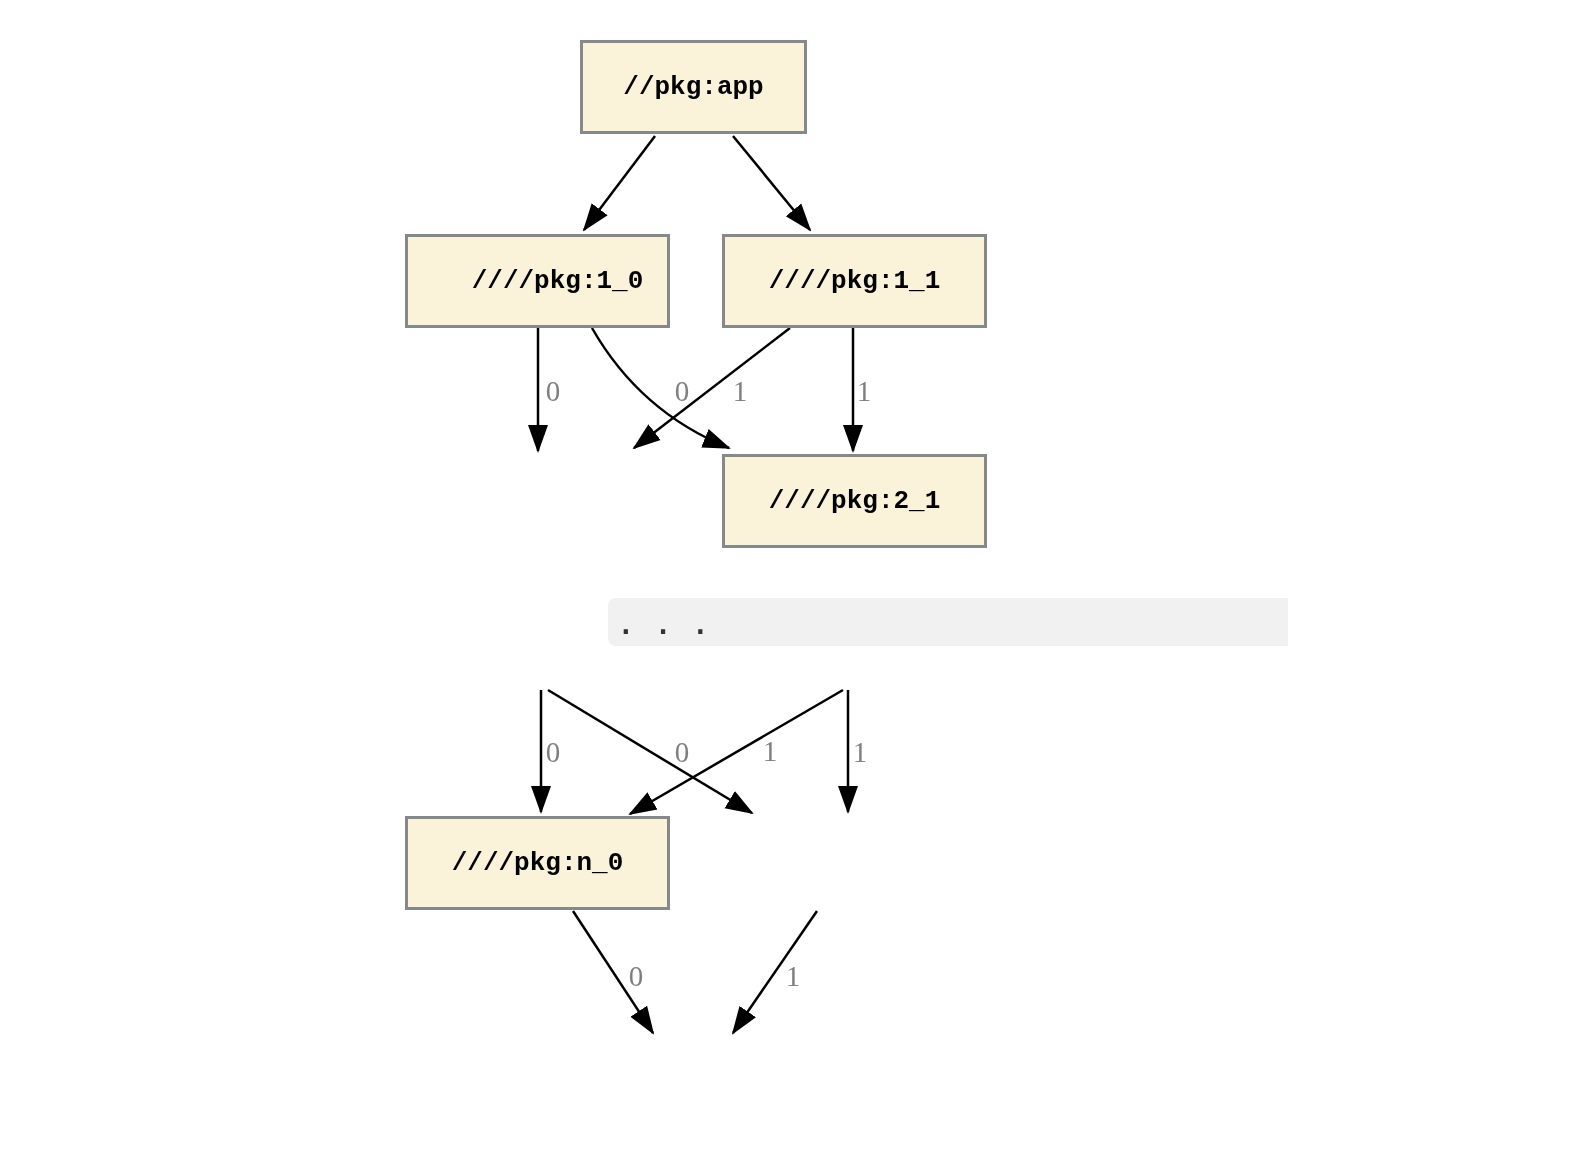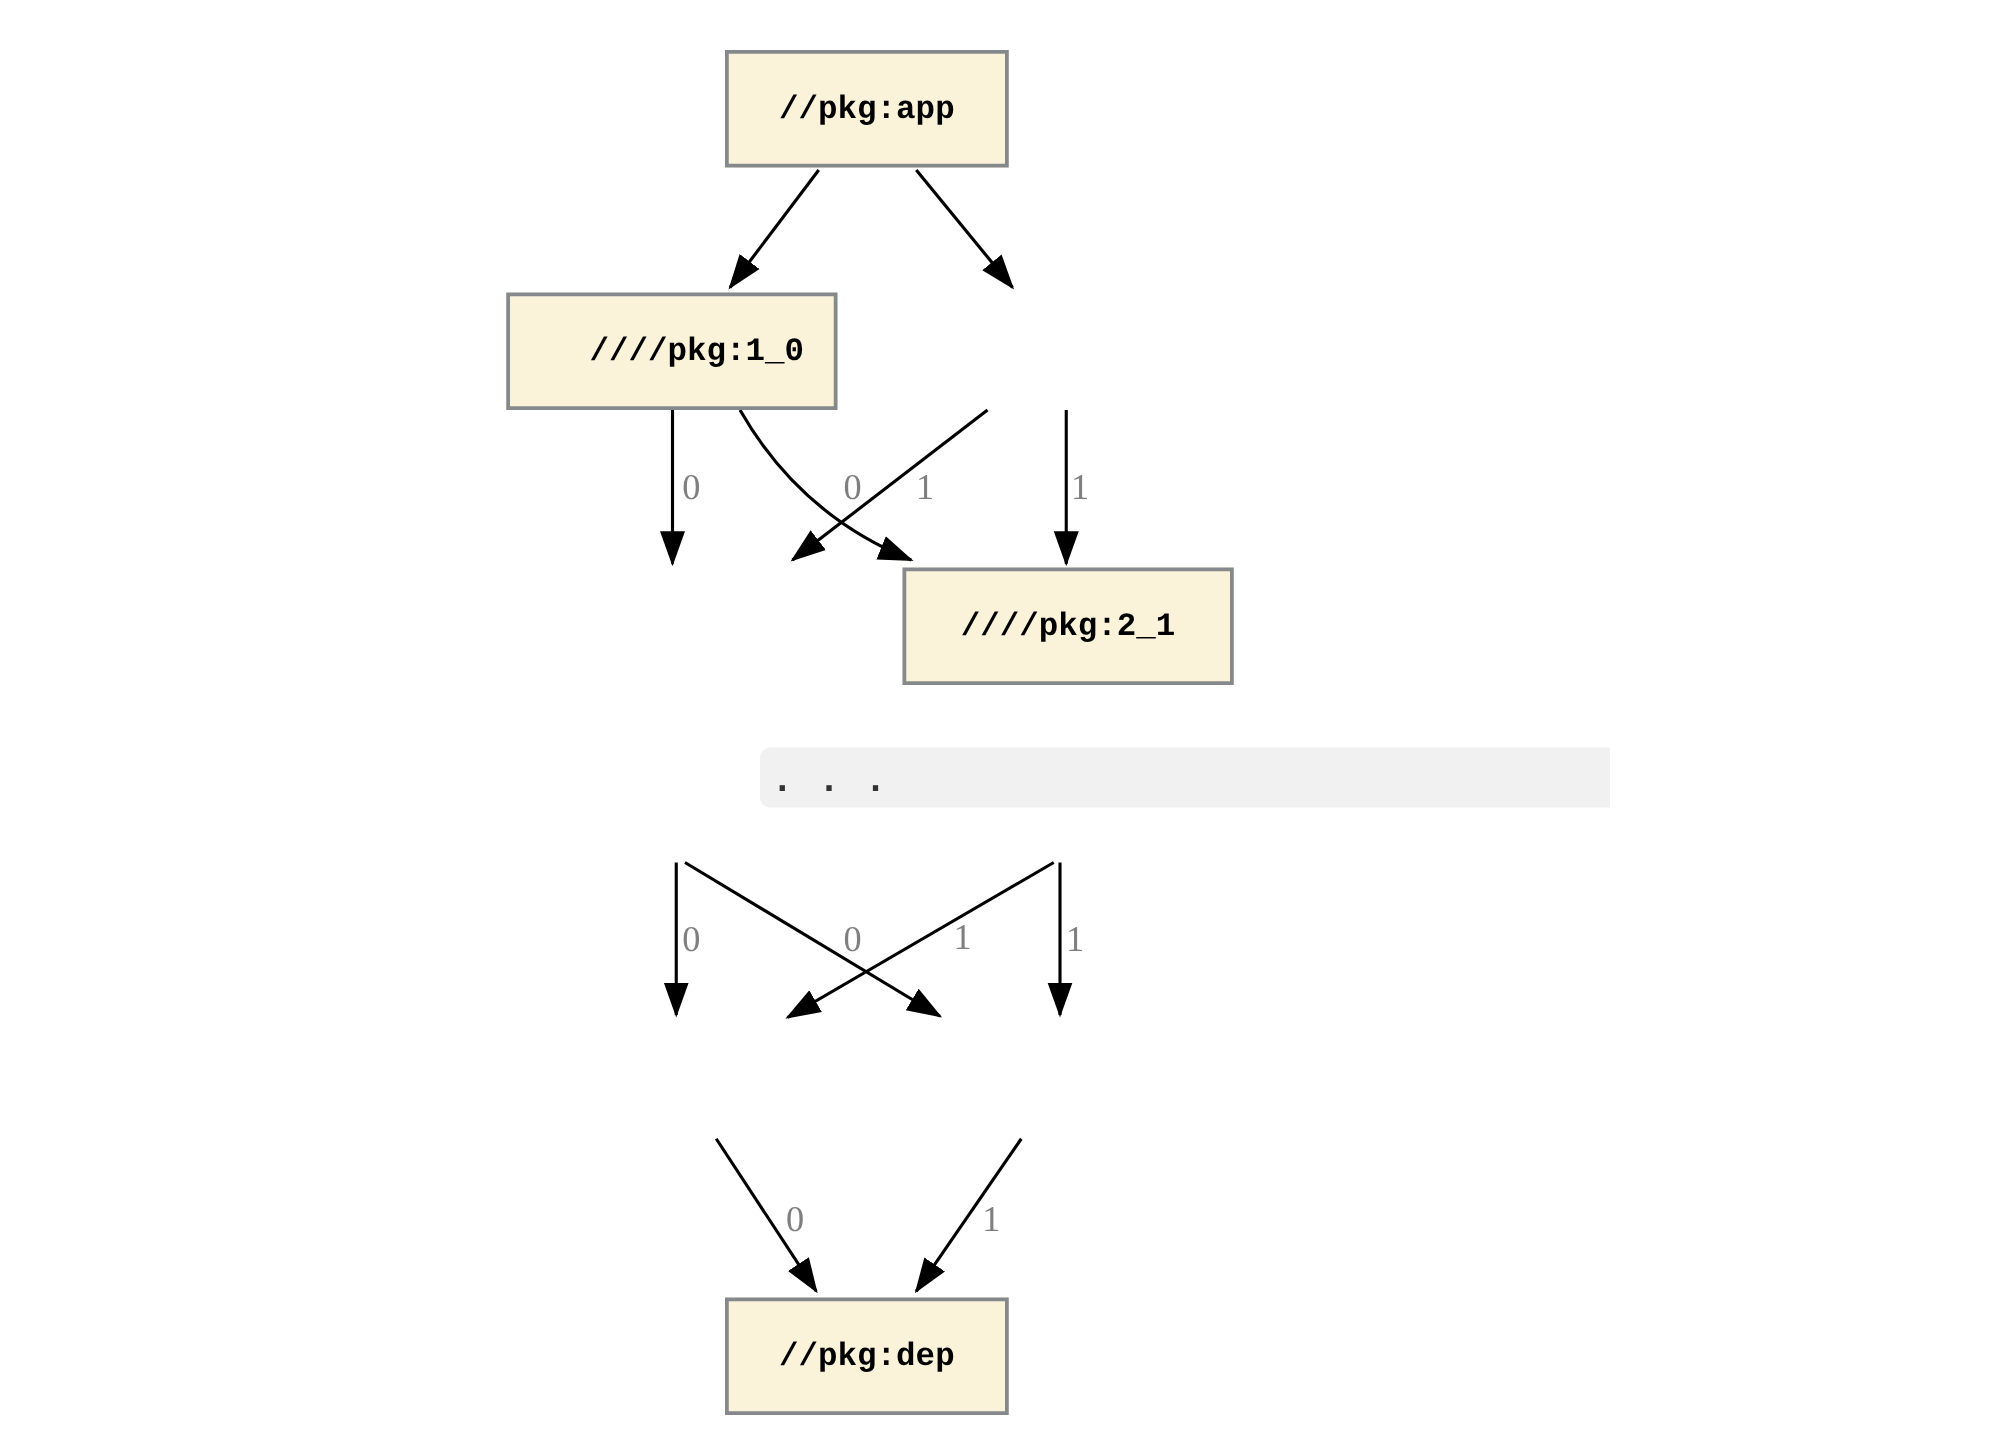--- a/index.html
+++ b/index.html
@@ -85,22 +85,23 @@
     <path class="edge" d="M541,690 L541,812" marker-end="url(#ah)"></path>
     <path class="edge" d="M843,690 L630,814" marker-end="url(#ah)"></path>
     <path class="edge" d="M548,690 L752,813" marker-end="url(#ah)"></path>
     <path class="edge" d="M848,690 L848,812" marker-end="url(#ah)"></path>
     <path class="edge" d="M573,911 L653,1033" marker-end="url(#ah)"></path>
     <path class="edge" d="M817,911 L733,1033" marker-end="url(#ah)"></path>
   </svg>
 
   <div class="node" id="node-app">//pkg:app</div>
   <div class="node" id="node-1_0">////pkg:1_0</div>
+  <div class="node" id="node-1_1">////pkg:1_1</div>
   <div class="node" id="node-2_1">////pkg:2_1</div>
-  <div class="node" id="node-dep">//pkg:dep</div>
+  <div class="node" id="node-n_0">////pkg:n_0</div>
 
   <div class="band">
     <span class="dots">. . .</span>
   </div>
 
   <span class="elabel" style="left:553px; top:391px;">0</span>
   <span class="elabel" style="left:682px; top:391px;">0</span>
   <span class="elabel" style="left:740px; top:391px;">1</span>
   <span class="elabel" style="left:864px; top:391px;">1</span>
 

